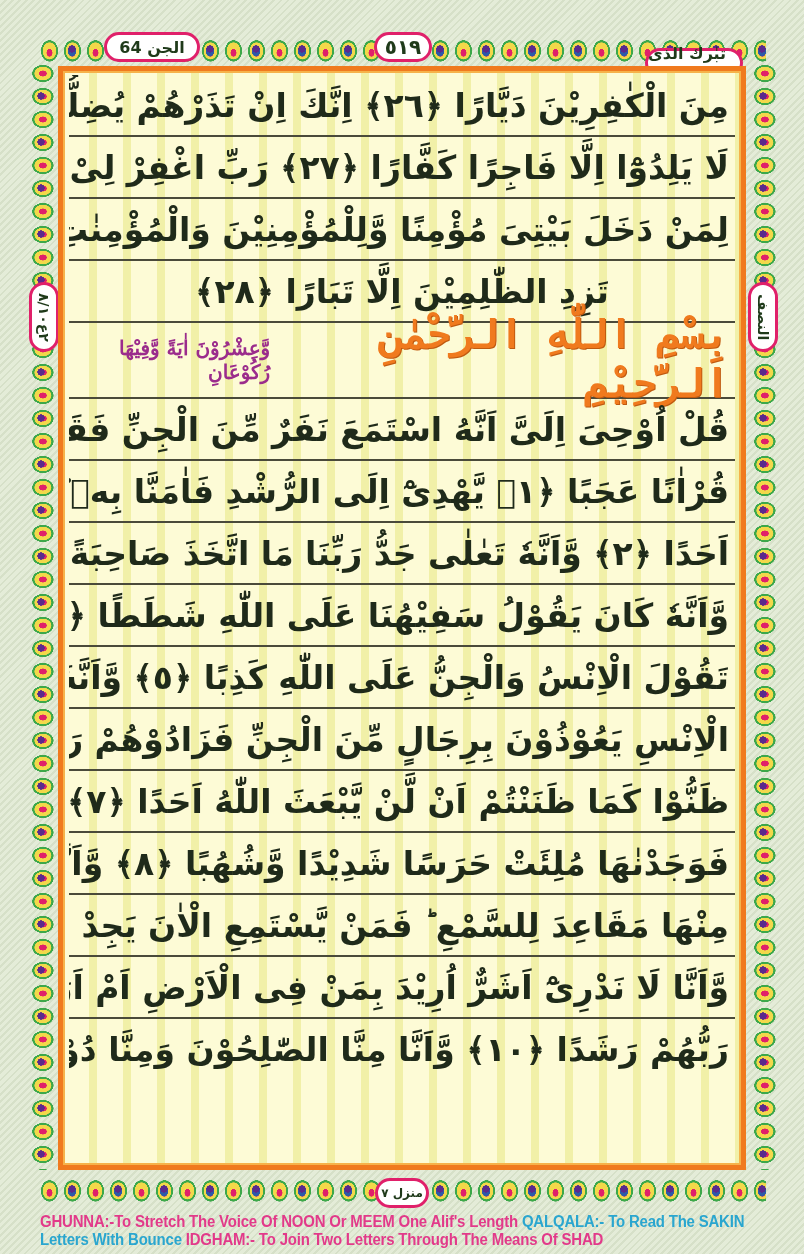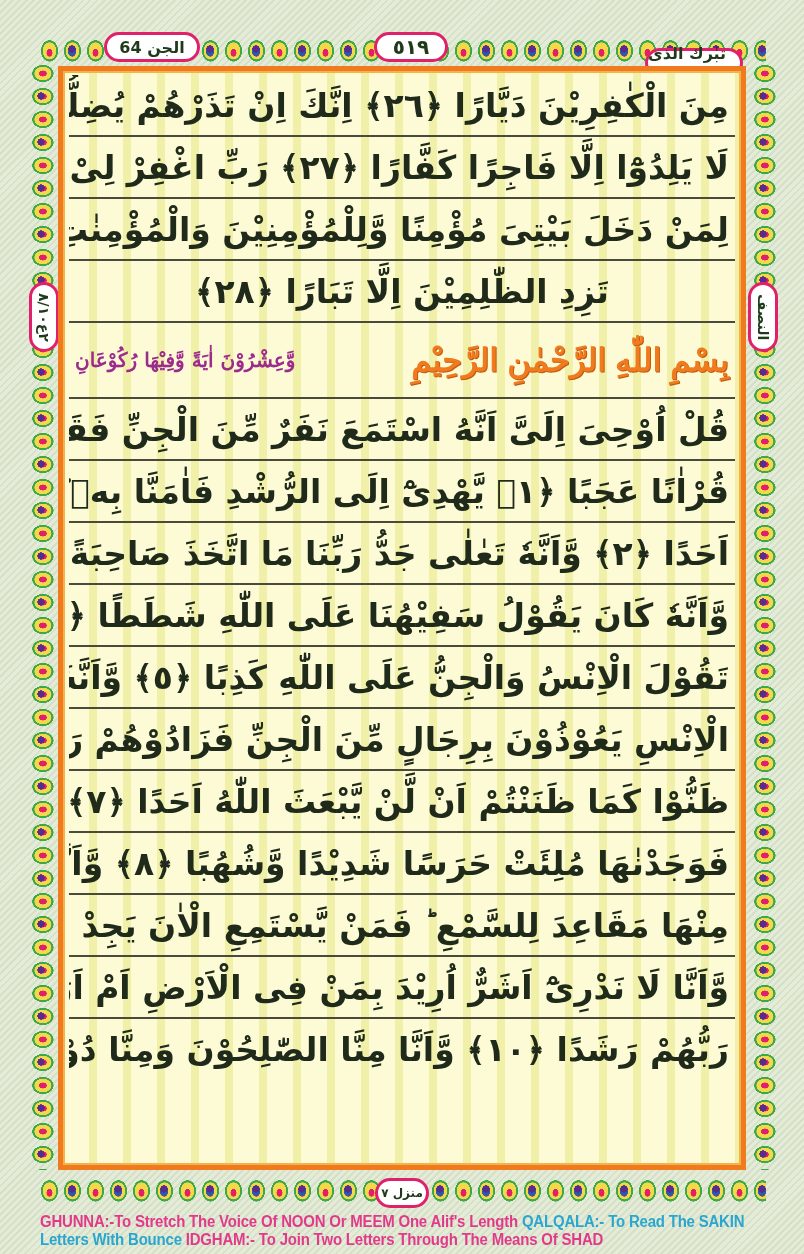--- a/index.html
+++ b/index.html
@@ -56,21 +56,21 @@
     letter-spacing:0;
   }
   .line.center{justify-content:center;}
   .line .t{display:block;width:100%;text-align:justify;text-align-last:justify;padding:0 6px;box-sizing:border-box;}
   .line.center .t{text-align:left;text-align-last:center;}
   .header-row{
     height:74px;border-bottom:2px solid #4a4a3a;position:relative;
     display:flex;align-items:center;justify-content:space-between;direction:rtl;padding:0 6px;
   }
   .surah-info{font-size:20px;font-weight:bold;color:#9b2c8c;font-family:"DejaVu Serif",serif;direction:rtl;}
-  .bismillah{font-size:32px;font-weight:bold;color:#f07a1e;font-family:Liberation Sans, sans-serif;direction:rtl;text-shadow:1px 1px 0 #c05a10;}
+  .bismillah{font-size:40px;font-weight:bold;color:#f07a1e;font-family:Liberation Mono, monospace;direction:rtl;text-shadow:1px 1px 0 #c05a10;}
   
   .cart{
     position:absolute;background:#fff;border:3px solid #e0206a;border-radius:16px;
     display:flex;align-items:center;justify-content:center;
     color:#1f3a1a;font-weight:bold;font-family:"DejaVu Sans",sans-serif;box-sizing:border-box;
   }
   .cart-h{height:30px;}
   .cart-v{width:30px;writing-mode:vertical-rl;}
   .legend{
     position:absolute;left:40px;right:30px;top:1213px;
@@ -88,21 +88,21 @@
 <div class="orn-band orn-bottom orn-h"></div>
 <div class="orn-band orn-bottom orn-h2"></div>
 <div class="orn-band orn-left orn-v"></div>
 <div class="orn-band orn-left orn-v2"></div>
 <div class="orn-band orn-right orn-v"></div>
 <div class="orn-band orn-right orn-v2"></div>
 
 <div class="cart cart-h" style="left:104px;top:32px;width:96px;font-size:16px;">
   <span>الجن 64</span>
 </div>
-<div class="cart cart-h" style="left:374px;top:32px;width:74px;font-size:20px;border-radius:18px;">
+<div class="cart cart-h" style="left:374px;top:32px;width:58px;font-size:20px;border-radius:18px;">
   <span>٥١٩</span>
 </div>
 <div class="cart cart-h" style="left:645px;top:32px;width:98px;font-size:16px;margin-top:16px;">
   <span>تبٰرك الذى ٢٩</span>
 </div>
 
 <div class="cart cart-v" style="left:29px;top:282px;height:70px;font-size:14px;">
   <span>٢ع٨/١٠</span>
 </div>
 <div class="cart cart-v" style="left:748px;top:282px;height:70px;font-size:14px;">

